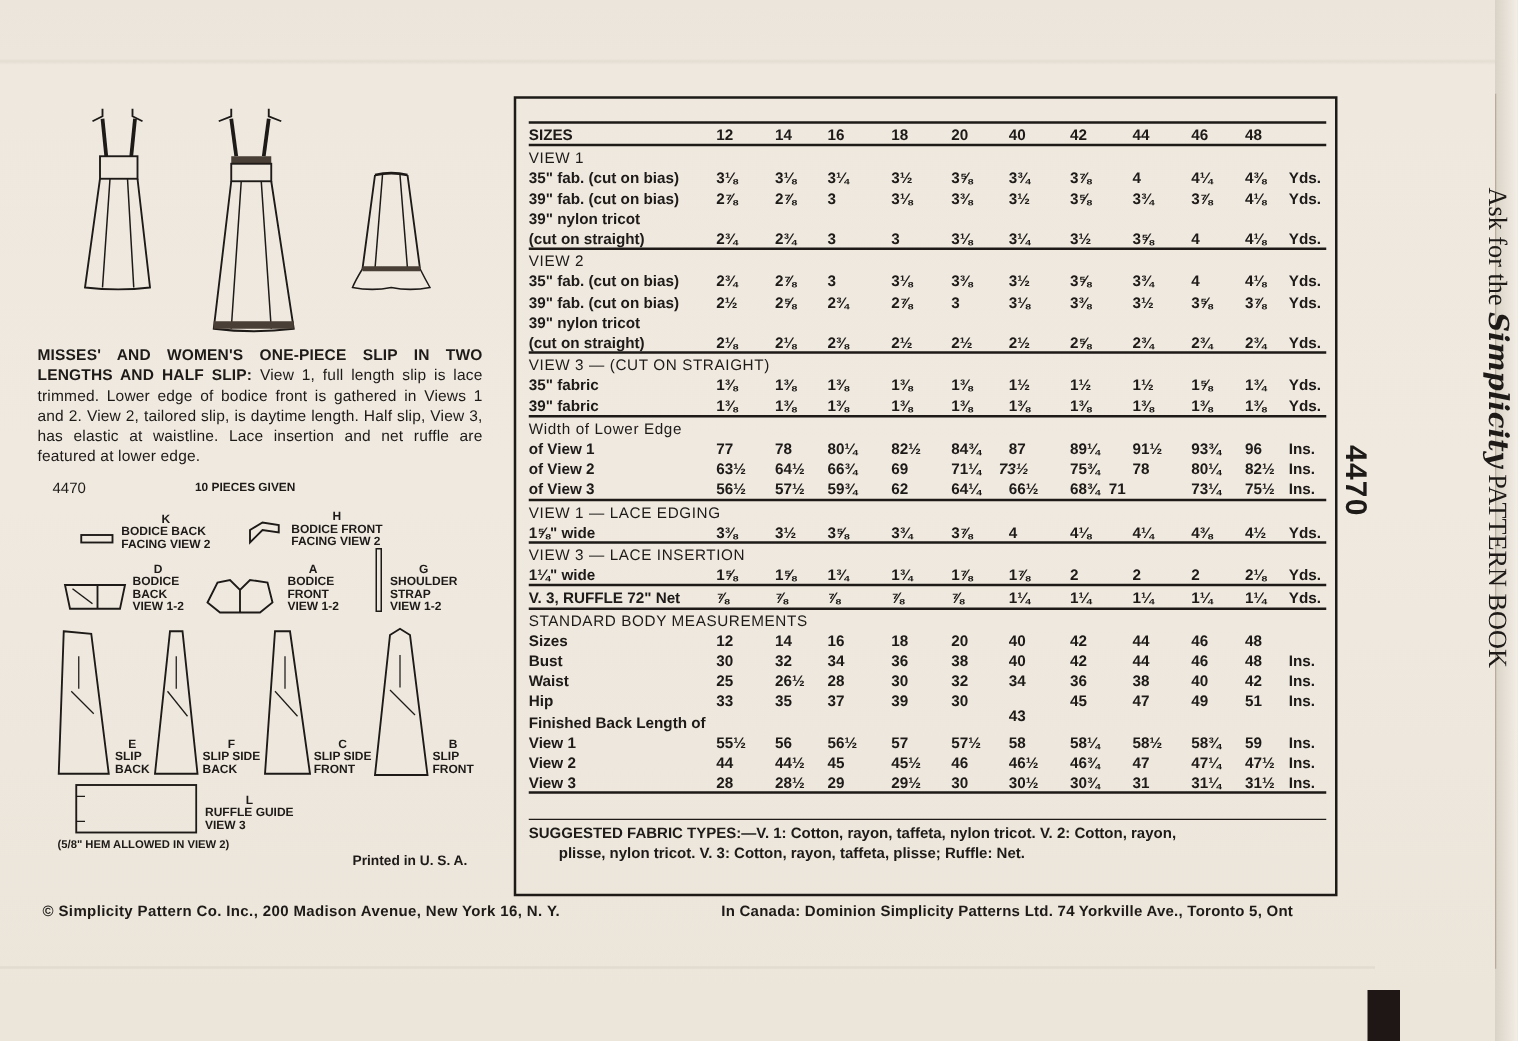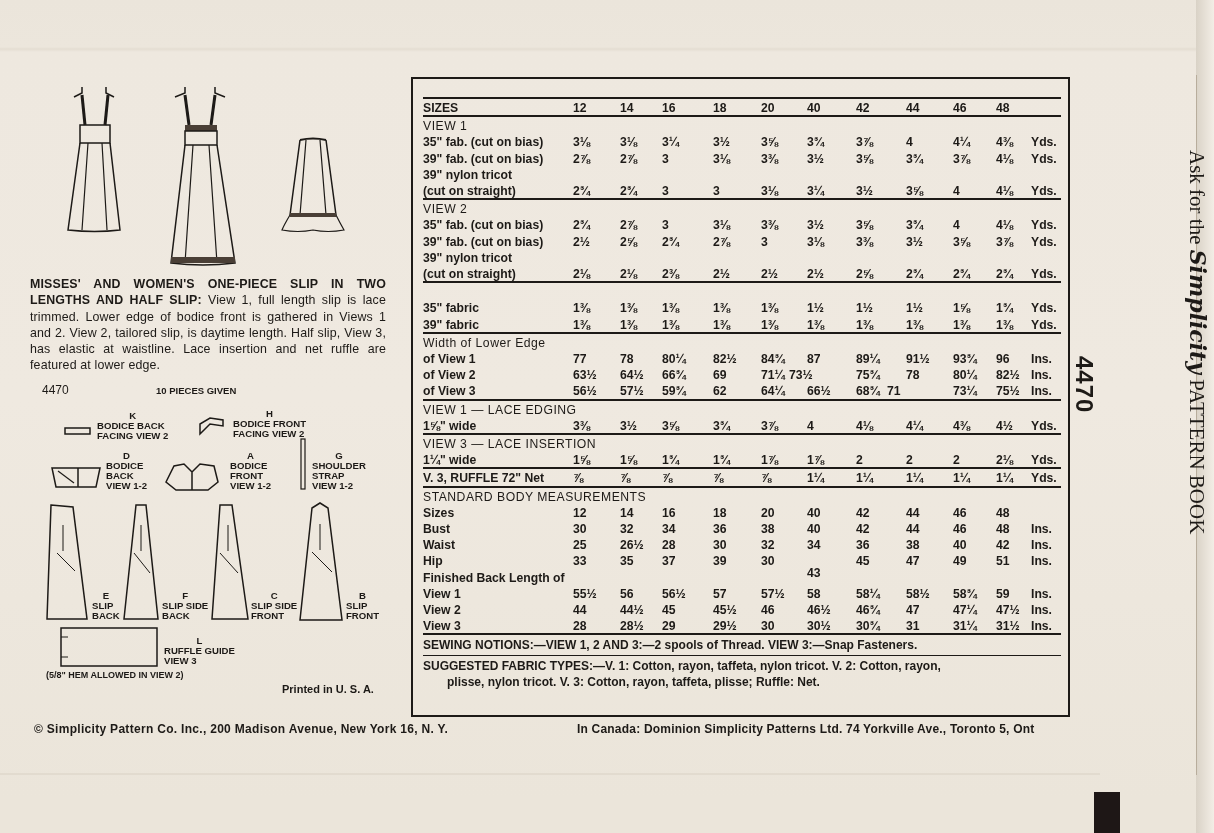--- a/index.html
+++ b/index.html
@@ -334,20 +334,23 @@
       <span class="cell" style="left: 300px;">2½</span>
       <span class="cell" style="left: 348px;">2½</span>
       <span class="cell" style="left: 394px;">2½</span>
       <span class="cell" style="left: 443px;">2⅝</span>
       <span class="cell" style="left: 493px;">2¾</span>
       <span class="cell" style="left: 540px;">2¾</span>
       <span class="cell" style="left: 583px;">2¾</span>
       <span class="unit">Yds.</span>
     </div>
     <div class="rule" style="top: 202.2px;"></div>
+    <div class="row" style="top: 206.2px;">
+      <span class="lbl section-title">VIEW 3 — (CUT ON STRAIGHT)</span>
+    </div>
     <div class="row" style="top: 222.4px;">
       <span class="lbl">35" fabric</span>
       <span class="cell" style="left: 160px;">1⅜</span>
       <span class="cell" style="left: 207px;">1⅜</span>
       <span class="cell" style="left: 249px;">1⅜</span>
       <span class="cell" style="left: 300px;">1⅜</span>
       <span class="cell" style="left: 348px;">1⅜</span>
       <span class="cell" style="left: 394px;">1½</span>
       <span class="cell" style="left: 443px;">1½</span>
       <span class="cell" style="left: 493px;">1½</span>
@@ -387,21 +390,21 @@
       <span class="cell" style="left: 583px;">96</span>
       <span class="unit">Ins.</span>
     </div>
     <div class="row" style="top: 289.2px;">
       <span class="lbl">of View 2</span>
       <span class="cell" style="left: 160px;">63½</span>
       <span class="cell" style="left: 207px;">64½</span>
       <span class="cell" style="left: 249px;">66¾</span>
       <span class="cell" style="left: 300px;">69</span>
       <span class="cell" style="left: 348px;">71¼</span>
-      <span class="cell" style="left: 376px;">73½</span>
+      <span class="cell" style="left: 386px; font-style: italic;">73½</span>
       <span class="cell" style="left: 443px;">75¾</span>
       <span class="cell" style="left: 493px;">78</span>
       <span class="cell" style="left: 540px;">80¼</span>
       <span class="cell" style="left: 583px;">82½</span>
       <span class="unit">Ins.</span>
     </div>
     <div class="row" style="top: 305.4px;">
       <span class="lbl">of View 3</span>
       <span class="cell" style="left: 160px;">56½</span>
       <span class="cell" style="left: 207px;">57½</span>
@@ -564,21 +567,20 @@
       <span class="cell" style="left: 300px;">29½</span>
       <span class="cell" style="left: 348px;">30</span>
       <span class="cell" style="left: 394px;">30½</span>
       <span class="cell" style="left: 443px;">30¾</span>
       <span class="cell" style="left: 493px;">31</span>
       <span class="cell" style="left: 540px;">31¼</span>
       <span class="cell" style="left: 583px;">31½</span>
       <span class="unit">Ins.</span>
     </div>
     <div class="rule" style="top: 554.4px;"></div>
-    <div class="notions" style="top: 559.4px;">SEWING NOTIONS:—VIEW 1, 2 AND 3:—2 spools of Thread. VIEW 3:—Snap Fasteners.</div>
     <div class="rule thin" style="top: 575.6px;"></div>
     <div class="notions" style="top: 579.6px;">SUGGESTED FABRIC TYPES:—V. 1: Cotton, rayon, taffeta, nylon tricot. V. 2: Cotton, rayon,</div>
     <div class="notions" style="top: 595.8px; left: 34px;">plisse, nylon tricot. V. 3: Cotton, rayon, taffeta, plisse; Ruffle: Net.</div>
   </div>
 
 <div class="footer-left">© Simplicity Pattern Co. Inc., 200 Madison Avenue, New York 16, N. Y.</div>
 <div class="footer-right">In Canada: Dominion Simplicity Patterns Ltd. 74 Yorkville Ave., Toronto 5, Ont</div>
 
 <div class="side-ad">
   <span>Ask for the</span>

